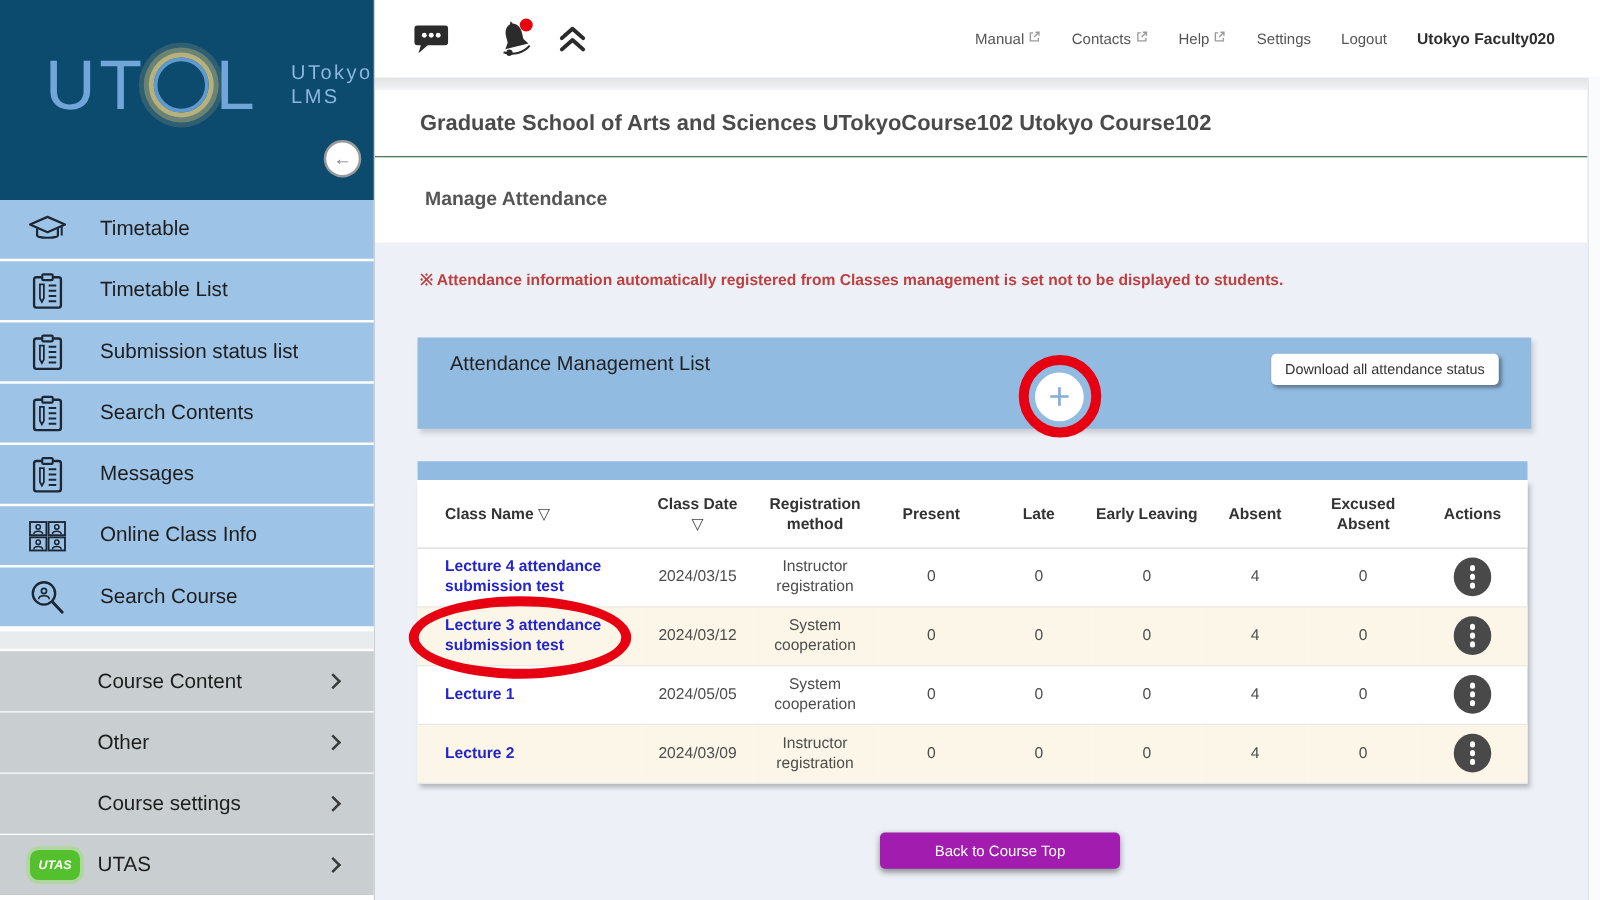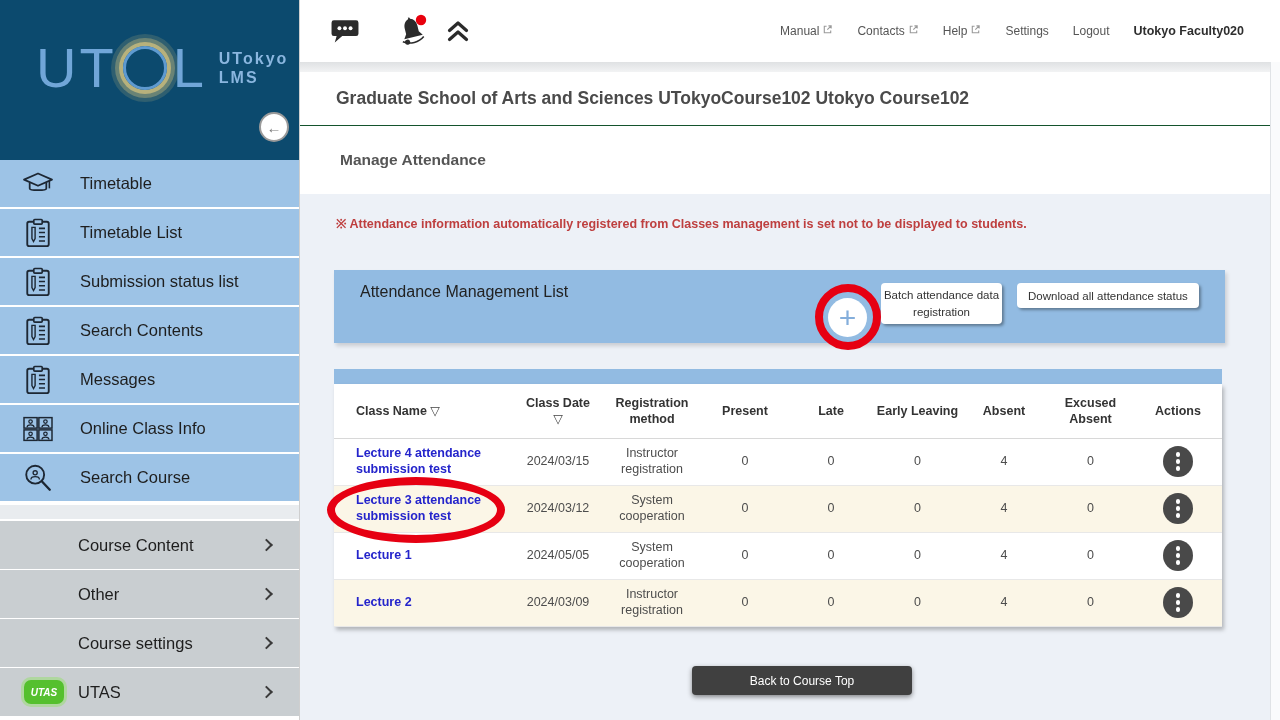--- a/index.html
+++ b/index.html
@@ -8,21 +8,21 @@
   body { position:relative; }
 
   
   .sidebar { position:absolute; left:0; top:0; width:300px; height:720px;
     background:#fff; border-right:1px solid #cfcfcf; z-index:5; }
   .logo-area { position:relative; height:160px; background:#0c4a6e; }
   .logo { position:absolute; left:36px; top:40px; display:flex; align-items:center; }
   .logo-letters { font-size:56px; font-weight:300; color:#71A6D8; letter-spacing:3px; line-height:1; }
   .logo-o { width:44px; height:44px; border:3px solid #5E9AD0; border-radius:50%; margin:0 6px;
     box-shadow:0 0 0 4px rgba(246,215,130,.55), 0 0 0 8px rgba(246,215,130,.30), 0 0 0 12px rgba(246,215,130,.15); }
-  .logo-sub { margin-left:12px; color:#8AB6DF; font-size:16px; letter-spacing:2px; line-height:1.2;font-weight:bold; }
+  .logo-sub { margin-left:26px; color:#8AB6DF; font-size:16px; letter-spacing:2px; line-height:1.2; }
   .back-circle { position:absolute; right:10px; top:112px; width:30px; height:30px;
     border:2px solid #9a9a9a; border-radius:50%; background:#fff; color:#7a7a7a;
     display:flex; align-items:center; justify-content:center; font-size:15px; cursor:pointer; }
 
   .side-nav .side-item { height:47px; margin-bottom:2px; background:#9DC3E6;
     display:flex; align-items:center; cursor:pointer; }
   .side-item .icon-box { width:40px; margin-left:18px; display:flex; justify-content:center; align-items:center; }
   .side-item .side-label { margin-left:22px; font-size:16.5px; color:#1e1e1e; }
 
   .side-gap { height:18px; background:#E9ECEF; border-top:2px solid #fff; border-bottom:2px solid #fff; }
@@ -86,21 +86,21 @@
   .att-table th.stack-sort .sort { display:block; }
   .att-table td { height:47px; font-size:12.5px; color:#4d4d4d; text-align:center;
     vertical-align:middle; line-height:1.25; border-bottom:1px solid #e8e8e8; }
   .att-table td:first-child { text-align:left; padding-left:22px; }
   .att-table tr.alt td { background:#FBF6E7; }
   .class-link { color:#2424CB; font-weight:bold; text-decoration:none; cursor:pointer; display:inline-block; }
   .kebab { width:30px; height:31px; border:none; border-radius:50%; background:#494949; cursor:pointer;
     display:flex; flex-direction:column; align-items:center; justify-content:center; gap:2.5px; margin:0 auto; }
   .kebab .dot { width:4.5px; height:4.5px; border-radius:50%; background:#fff; }
 
-  .back-btn { position:absolute; left:392px; top:472px; width:220px; height:29px; background:#404040;
+  .back-btn { position:absolute; left:404px; top:472px; width:192px; height:29px; background:#a21caf;
     border:none; border-radius:4px; color:#fff; font-size:12px; font-family:"Liberation Sans",sans-serif;
     cursor:pointer; box-shadow:0 2px 5px rgba(0,0,0,.45); }
 
   
   .anno { position:absolute; border:8px solid #E60012; border-radius:50%; z-index:30; pointer-events:none; }
   .anno-circle { left:815px; top:284px; width:66px; height:66px; }
   .anno-ellipse { left:327px; top:477px; width:178px; height:66px; }
 
   
   .scroll-track { position:absolute; right:0; top:62px; width:10px; height:658px;
@@ -307,21 +307,20 @@
     <span class="page-title">Manage Attendance</span>
   </div>
 
   <section class="content-body">
 
     <div class="notice">※ Attendance information automatically registered from Classes management is set not to be displayed to students.</div>
 
     <div class="panel">
       <span class="panel-title">Attendance Management List</span>
       <button class="add-btn">+</button>
-      <button class="panel-btn btn-batch">Batch attendance data registration</button>
       <button class="panel-btn btn-download">Download all attendance status</button>
     </div>
 
     <div class="table-bar"></div>
 
     <table class="att-table">
       <colgroup>
         <col style="width:180px">
           <col style="width:88px">
           <col style="width:100px">

